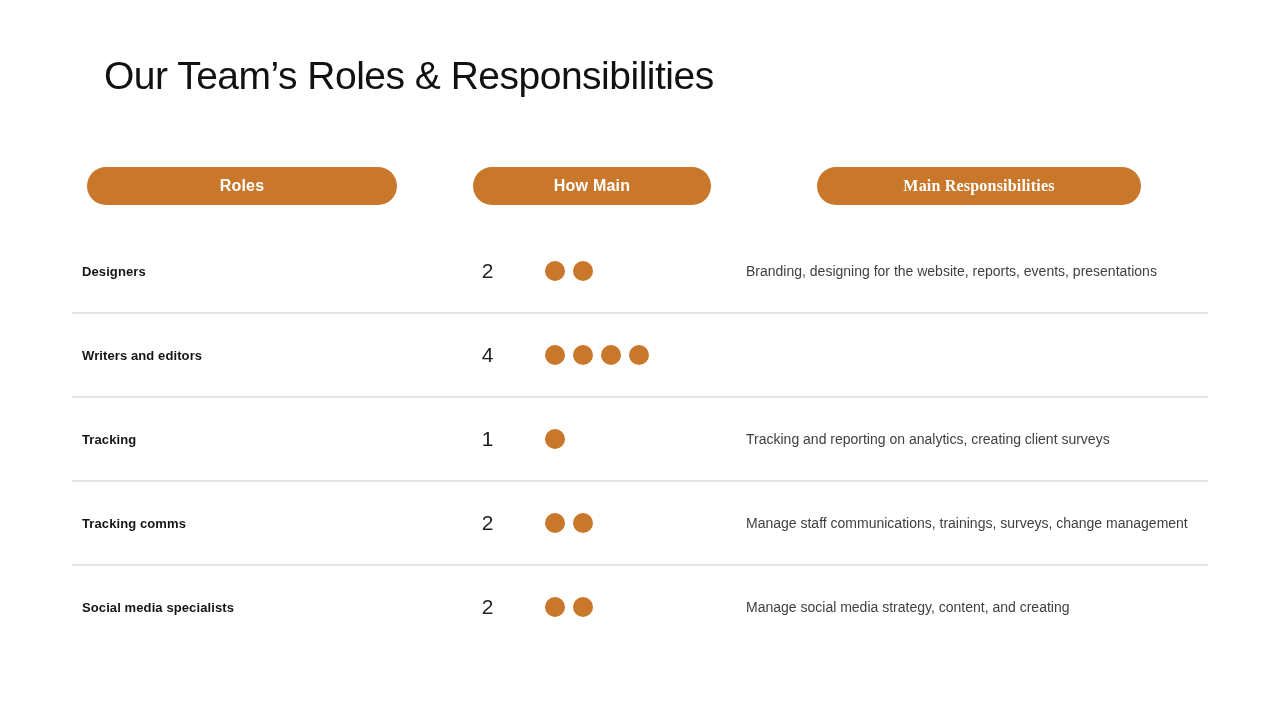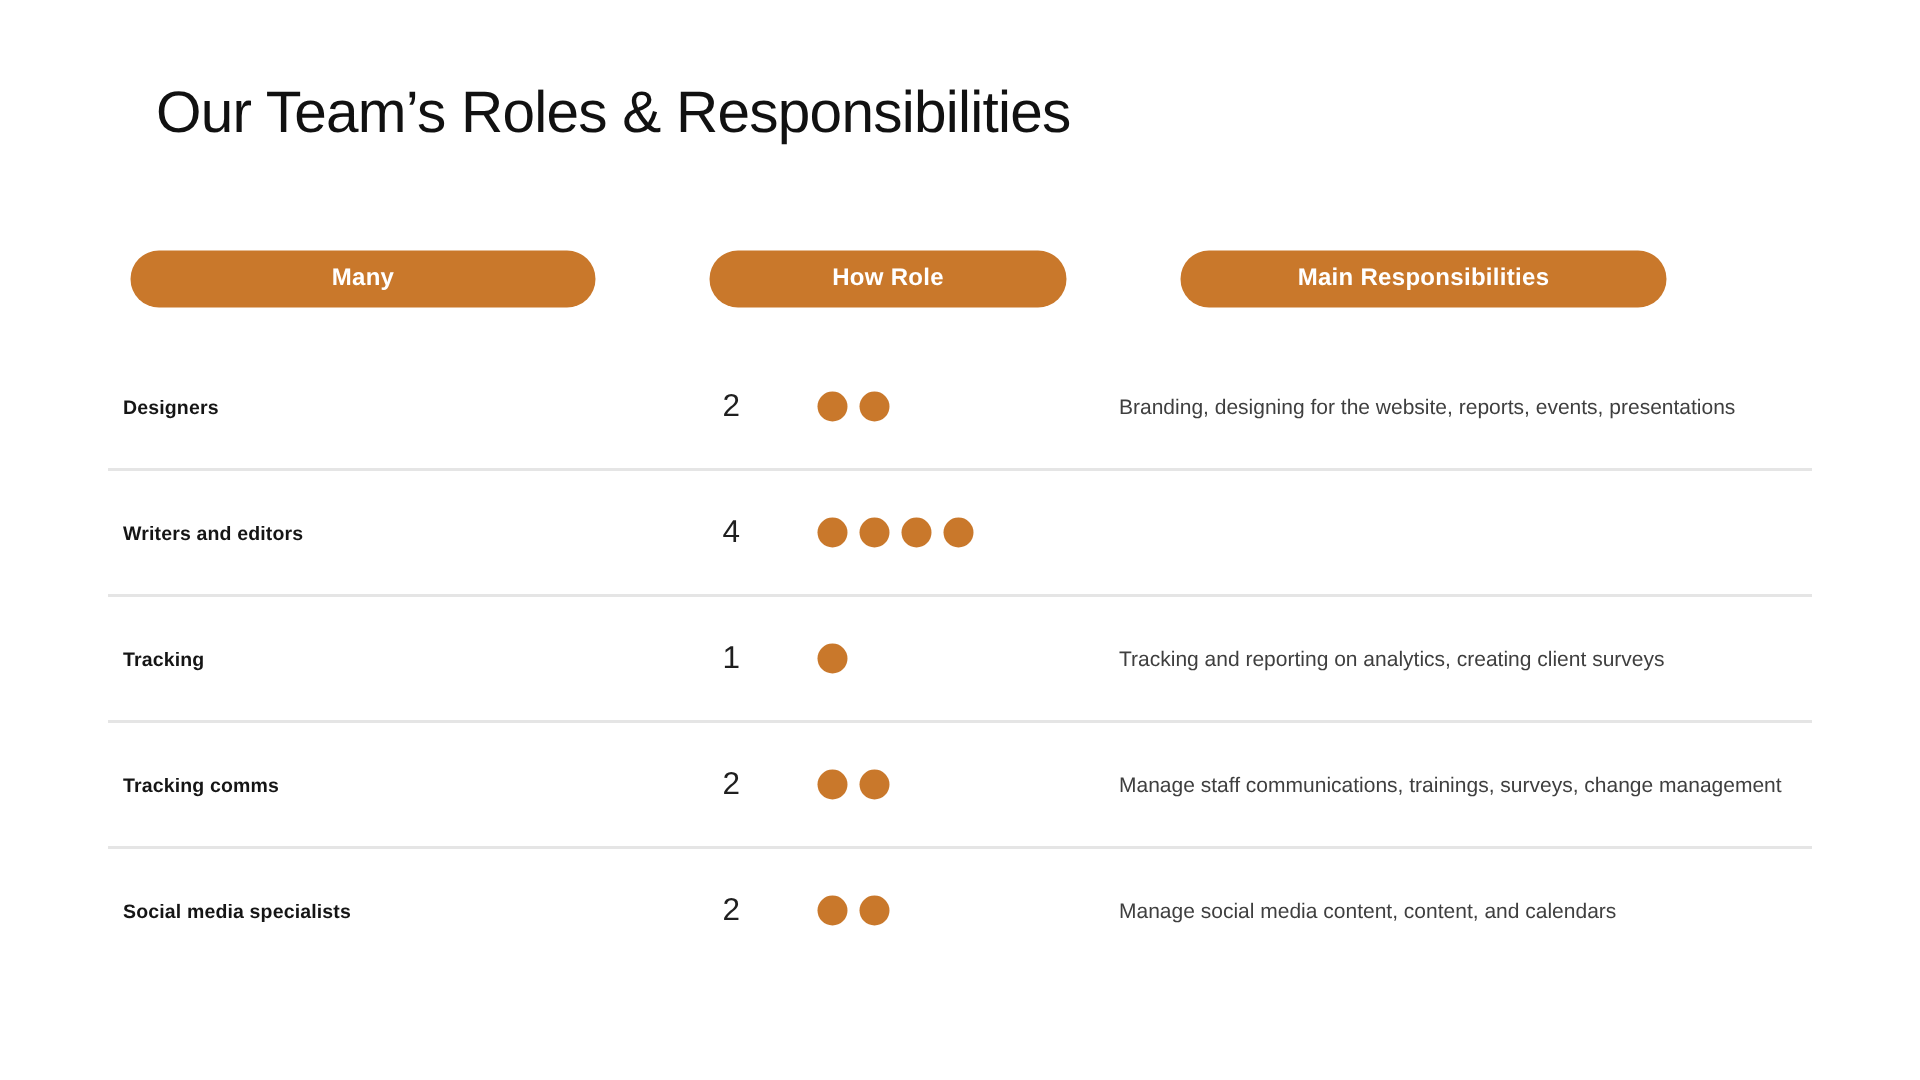--- a/index.html
+++ b/index.html
@@ -36,21 +36,21 @@
     display: flex;
     align-items: center;
     justify-content: center;
     color: var(--pill-text, #ffffff);
     font-size: 16px;
     font-weight: 700;
     letter-spacing: 0.2px;
   }
   .pill-role { left: 15px;  width: 310px; }
   .pill-howmany { left: 401px; width: 238px; }
-  .pill-resp { left: 715px; width: 324px; }
+  .pill-resp { left: 745px; width: 324px; font-family: Liberation Serif, serif; }
   .table {
     position: absolute;
     left: 72px; top: 230px;
     width: 1136px;
   }
   .row {
     display: grid;
     grid-template-columns: 388px 55px 231px 1fr;
     align-items: center;
     height: 82px;
@@ -91,24 +91,24 @@
 </style>
 </head>
 <body>
 
 <div class="slide">
 
   <div class="title">Our Team’s Roles &amp; Responsibilities</div>
 
   <div class="headers">
     <div class="pill pill-role">
-      <span>Many</span>
+      <span>Roles</span>
     </div>
     <div class="pill pill-howmany">
-      <span>How Role</span>
+      <span>How Main</span>
     </div>
     <div class="pill pill-resp">
       <span>Main Responsibilities</span>
     </div>
   </div>
 
   <div class="table">
     <div class="row">
       <div class="cell-role">Designers</div>
       <div class="cell-count">2</div>
@@ -149,17 +149,17 @@
       <div class="cell-resp">Manage staff communications, trainings, surveys, change management</div>
     </div>
 
     <div class="row">
       <div class="cell-role">Social media specialists</div>
       <div class="cell-count">2</div>
       <div class="cell-dots">
           <span class="dot"></span>
           <span class="dot"></span>
         </div>
-      <div class="cell-resp">Manage social media content, content, and calendars</div>
+      <div class="cell-resp">Manage social media strategy, content, and creating</div>
     </div>
   </div>
 
 </div>
 
 </body></html>

